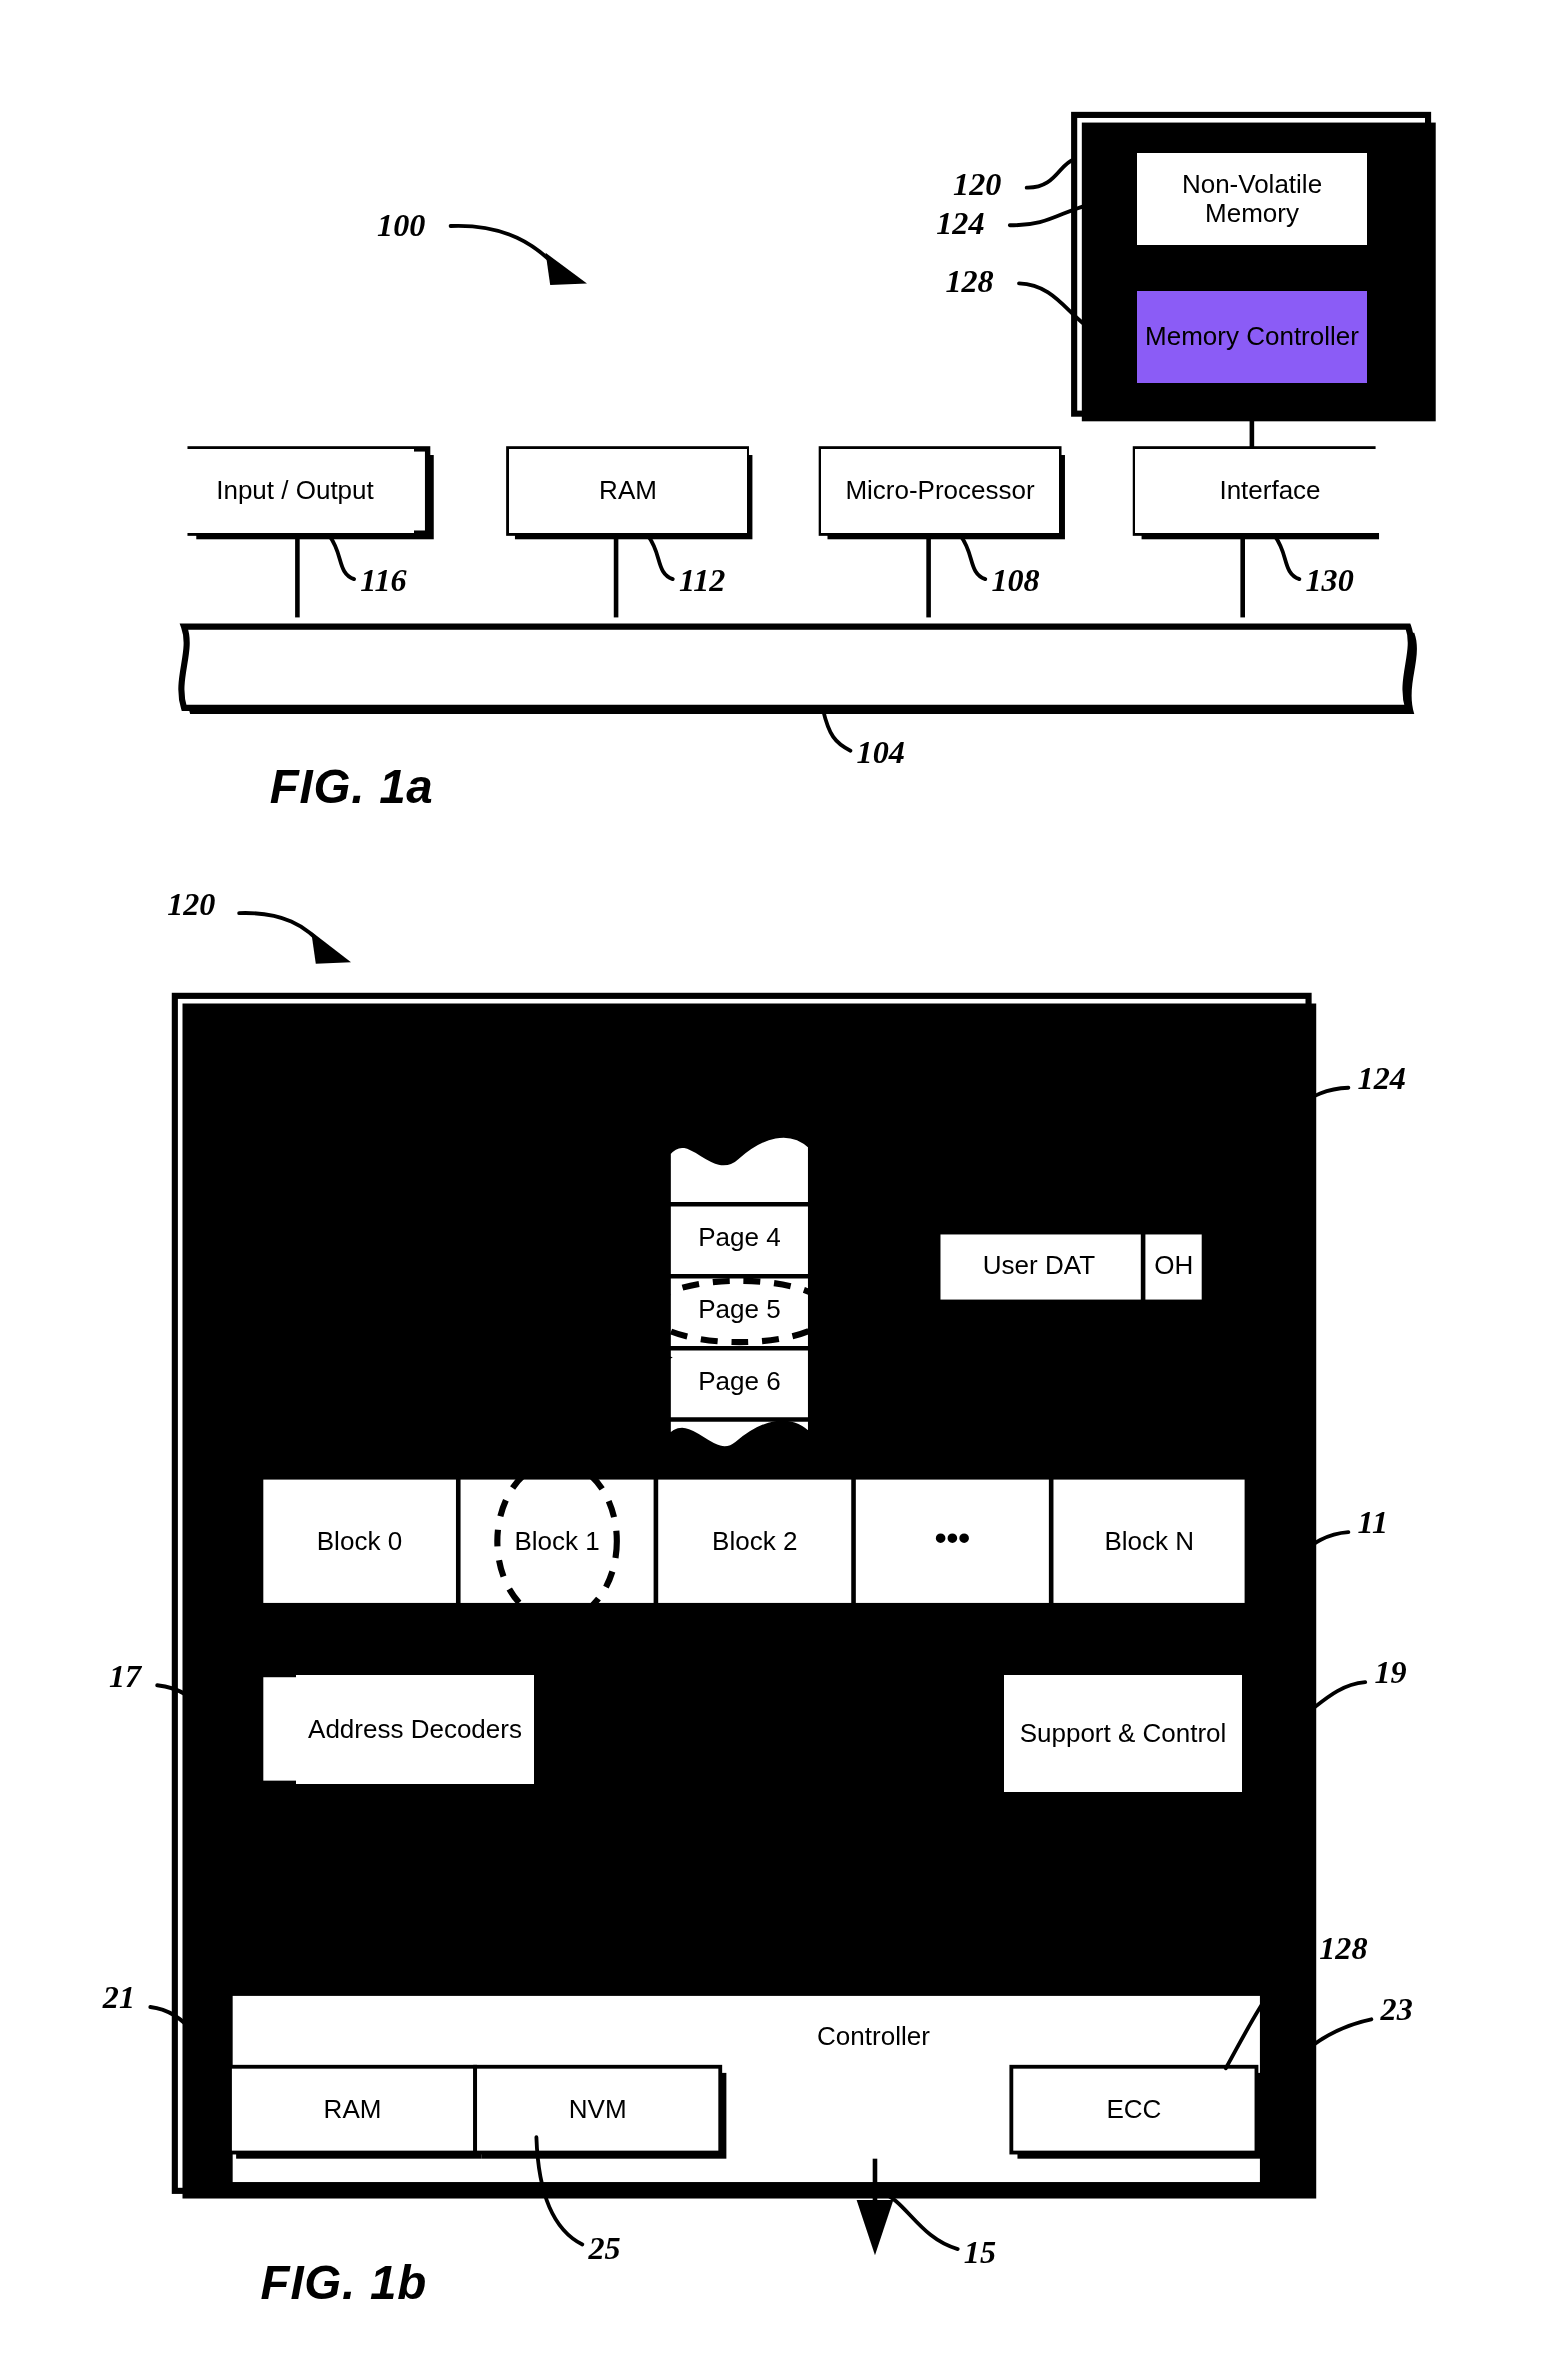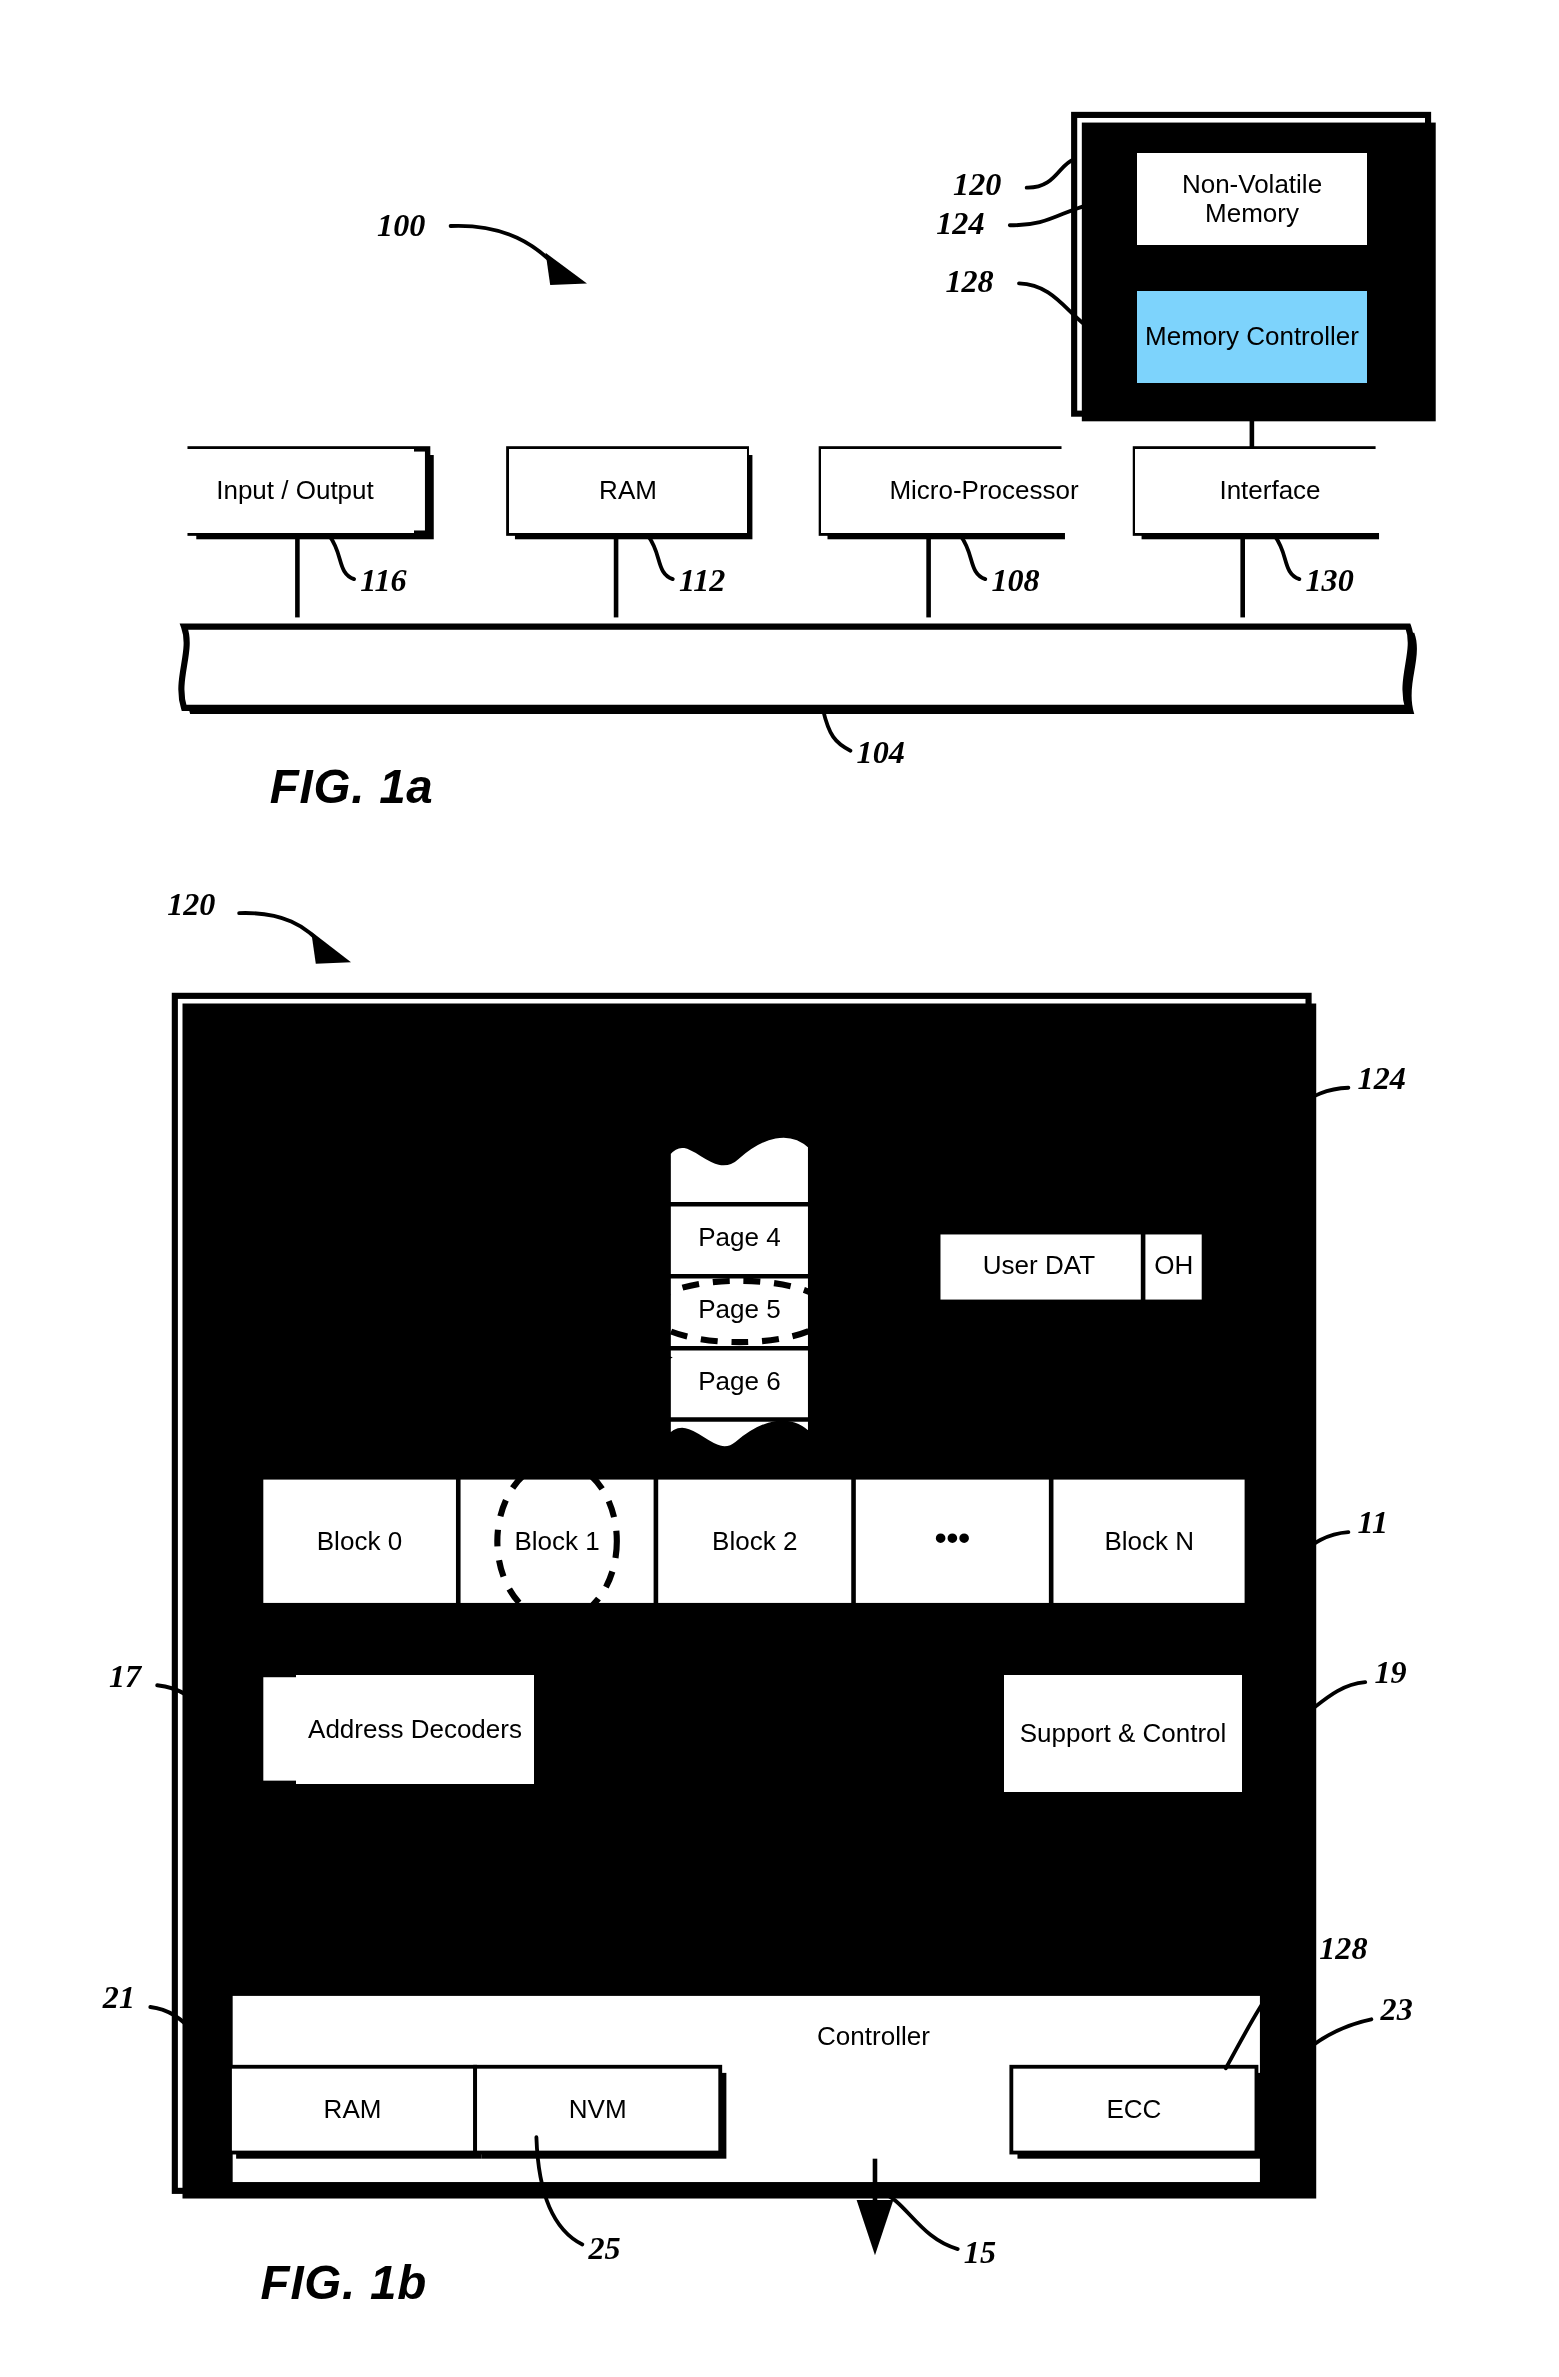--- a/index.html
+++ b/index.html
@@ -358,39 +358,39 @@
   <div style="position:absolute;top:0;left:0;width:1560px;height:2377px;">
 
     <div style="position:absolute;left:1137px;top:153px;width:230px;height:92px;
                 display:flex;align-items:center;justify-content:center;
                 text-align:center;font-size:26px;line-height:1.12;background:#fff;">
       <span>Non-Volatile Memory</span>
     </div>
 
     <div style="position:absolute;left:1137px;top:291px;width:230px;height:92px;
                 display:flex;align-items:center;justify-content:center;
-                text-align:center;font-size:26px;line-height:1.12;background:#7dd3fc;">
+                text-align:center;font-size:26px;line-height:1.12;background:#8b5cf6;">
       <span>Memory Controller</span>
     </div>
 
     <div style="position:absolute;left:176px;top:449px;width:238px;height:84px;
                 display:flex;align-items:center;justify-content:center;
                 text-align:center;font-size:26px;line-height:1.12;background:#fff;">
       <span>Input / Output</span>
     </div>
 
     <div style="position:absolute;left:509px;top:449px;width:238px;height:84px;
                 display:flex;align-items:center;justify-content:center;
                 text-align:center;font-size:26px;line-height:1.12;background:#fff;">
       <span>RAM</span>
     </div>
 
     <div style="position:absolute;left:821px;top:449px;width:238px;height:84px;
                 display:flex;align-items:center;justify-content:center;
-                text-align:center;font-size:26px;line-height:1.12;background:#fff;padding-left:44px;">
+                text-align:center;font-size:26px;line-height:1.12;background:#fff;">
       <span>Micro-Processor</span>
     </div>
 
     <div style="position:absolute;left:1135px;top:449px;width:270px;height:84px;
                 display:flex;align-items:center;justify-content:center;
                 text-align:center;font-size:26px;line-height:1.12;background:#fff;">
       <span>Interface</span>
     </div>
 
     <div style="position:absolute;left:261px;top:1675px;width:238px;height:109px;

